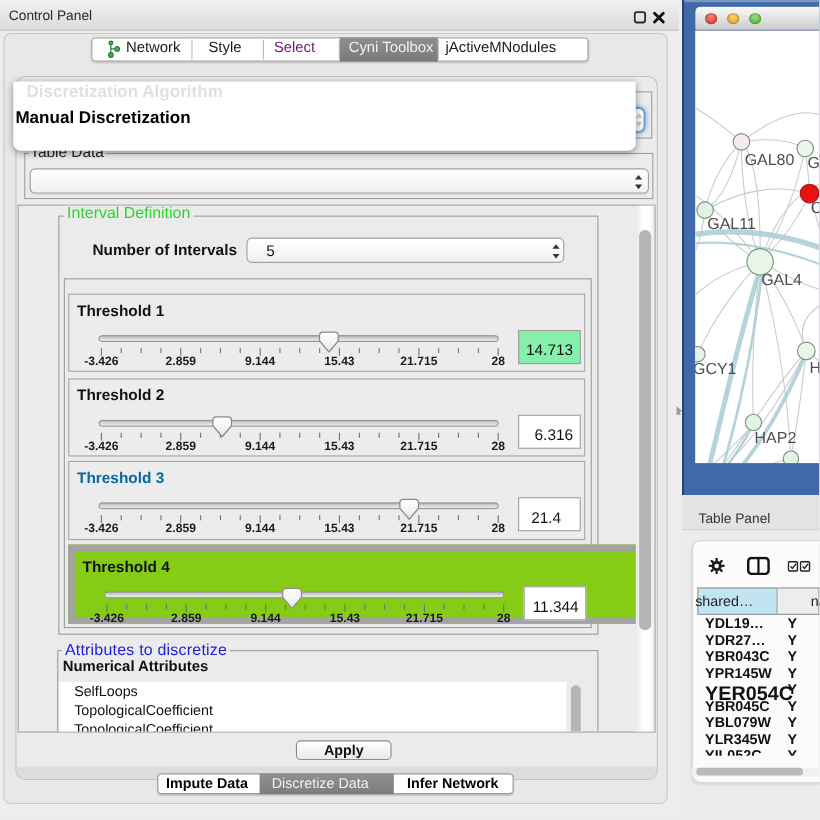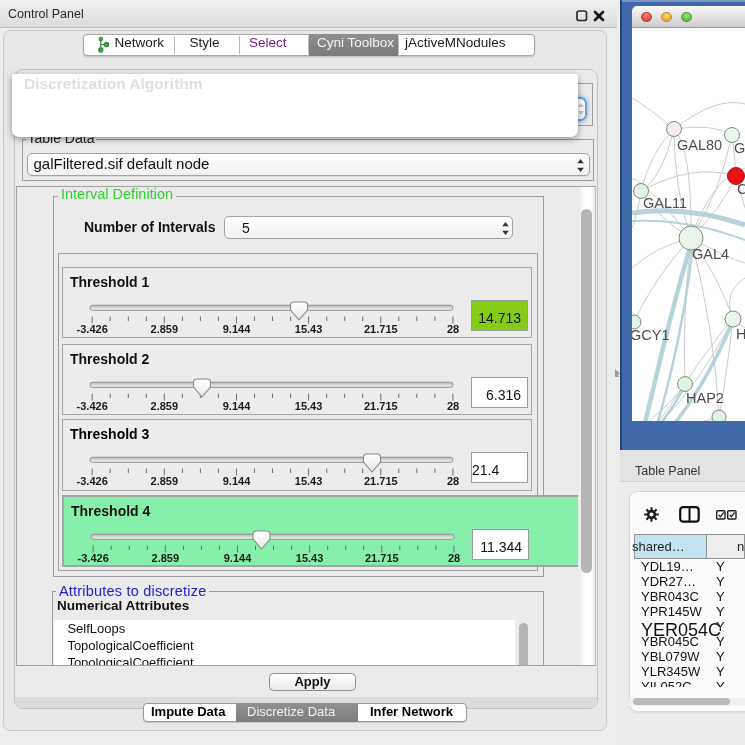--- a/index.html
+++ b/index.html
@@ -43,21 +43,20 @@
 <div class="lbl" style="left:405px;top:34.5px;font-size:13.5px;color:#1a1a1a;font-weight:normal;">jActiveMNodules</div>
 <div class="ab" style="left:25px;top:83px;width:568px;height:43px;border:1px solid #9e9e9e;"></div>
 <div class="ab" style="left:35px;top:97px;width:552px;height:23.5px;background:linear-gradient(#fff,#f3f3f3);border:2.5px solid #6ba3de;border-radius:6.5px;box-shadow:0 0 4.5px rgba(100,155,215,.95);"></div>
 <svg class="ab" style="left:577px;top:102px" width="8" height="14" opacity="0.3">
       <path d="M4 1 L7 5 L1 5 Z" fill="#555"></path>
       <path d="M4 13 L7 9 L1 9 Z" fill="#555"></path>
     </svg>
 <div class="ab" style="left:22px;top:139px;width:572px;height:41.5px;border:1px solid #9e9e9e;"></div>
 <div class="lbl" style="left:25.5px;top:129.5px;font-size:14px;color:#222;font-weight:normal;background:#ebebeb;padding:0 2px;">Table Data</div>
 <div class="ab combo" style="left:27px;top:153.3px;width:563px;height:22.7px;"></div>
-<div class="lbl" style="left:33.5px;top:155px;font-size:15px;color:#111;font-weight:normal;">galFiltered.sif default node</div>
 <svg class="ab" style="left:576px;top:157.5px" width="9" height="15">
       <path d="M4.5 1 L7.8 5.2 L1.2 5.2 Z" fill="#333"></path>
       <path d="M4.5 14 L7.8 9.8 L1.2 9.8 Z" fill="#333"></path>
     </svg>
 <div class="ab" id="vp" style="left:16px;top:186px;width:580px;height:480px;border:1px solid #a2a2a2;background:#ebebeb;overflow:hidden;padding-left:28px;">
 <div class="ab" style="left:36px;top:9px;width:491.3px;height:381px;border:1px solid #9c9c9c;"></div>
 <div class="lbl" style="left:41px;top:-0.8000000000000114px;font-size:14.5px;color:#2fd32f;font-weight:normal;background:#ebebeb;padding:0 3px;">Interval Definition</div>
 <div class="lbl" style="left:67px;top:31.5px;font-size:14px;color:#111;font-weight:bold;">Number of Intervals</div>
 <div class="ab" style="left:207px;top:29.30000000000001px;width:289px;height:22.7px;background:linear-gradient(#ffffff,#f1f1f1);border:1px solid #a2a2a2;border-radius:5px;"></div>
 <div class="lbl" style="left:225px;top:32.5px;font-size:14px;color:#111;font-weight:normal;">5</div>
@@ -84,21 +83,21 @@
 <rect x="27" y="37.2" width="363" height="5.2" rx="2.6" fill="url(#tg267)" stroke="#8d8d8d" stroke-width="0.9"></rect>
 <path d="M29.2 48.5V55.5M47.2 48.5V53.0M65.3 48.5V53.0M83.3 48.5V53.0M101.3 48.5V55.5M119.4 48.5V53.0M137.4 48.5V53.0M155.4 48.5V53.0M173.5 48.5V55.5M191.5 48.5V53.0M209.5 48.5V53.0M227.6 48.5V53.0M245.6 48.5V55.5M263.7 48.5V53.0M281.7 48.5V53.0M299.7 48.5V53.0M317.8 48.5V55.5M335.8 48.5V53.0M353.8 48.5V53.0M371.9 48.5V53.0M389.9 48.5V55.5" stroke="#6f6f6f" stroke-width="1"></path>
 <path d="M227.5 42 L227.5 37.2 Q227.5 34 230.7 34 L241.3 34 Q244.5 34 244.5 37.2 L244.5 42 L236.0 52 Z" fill="url(#th267)" stroke="#8a8a8a" stroke-width="1.1"></path>
 </svg>
 <div class="lbl" style="left:1.1999999999999993px;top:55px;width:56px;text-align:center;font-size:11px;font-weight:bold;color:#1a1a1a;">-3.426</div>
 <div class="lbl" style="left:73.3px;top:55px;width:56px;text-align:center;font-size:11px;font-weight:bold;color:#1a1a1a;">2.859</div>
 <div class="lbl" style="left:145.5px;top:55px;width:56px;text-align:center;font-size:11px;font-weight:bold;color:#1a1a1a;">9.144</div>
 <div class="lbl" style="left:217.6px;top:55px;width:56px;text-align:center;font-size:11px;font-weight:bold;color:#1a1a1a;">15.43</div>
 <div class="lbl" style="left:289.8px;top:55px;width:56px;text-align:center;font-size:11px;font-weight:bold;color:#1a1a1a;">21.715</div>
 <div class="lbl" style="left:362.0px;top:55px;width:56px;text-align:center;font-size:11px;font-weight:bold;color:#1a1a1a;">28</div>
-<div class="ab" style="left:408px;top:32px;width:57px;height:31px;background:#84cc16;border:1.5px solid #9b9b9b;font-size:14px;color:#111;text-align:right;line-height:34px;padding-right:6px;">14.713</div>
+<div class="ab" style="left:408px;top:32px;width:57px;height:31px;background:#86efac;border:1.5px solid #9b9b9b;font-size:14px;color:#111;text-align:right;line-height:34px;padding-right:6px;">14.713</div>
 </div>
 <div class="ab" style="left:45px;top:157px;width:470px;height:71px;background:#ececec;border:1px solid #a6a6a6;">
 <div class="lbl" style="left:7px;top:5.5px;font-size:14px;font-weight:bold;color:#111;">Threshold 2</div>
 <svg style="position:absolute;left:0;top:0" width="470" height="71" viewBox="0 0 470 71">
 <defs>
 <linearGradient id="tg344" x1="0" y1="0" x2="0" y2="1">
               <stop offset="0" stop-color="#b3b3b3"></stop>
               <stop offset="0.5" stop-color="#d8d8d8"></stop>
               <stop offset="1" stop-color="#efefef"></stop>
             </linearGradient>
@@ -114,21 +113,21 @@
 </svg>
 <div class="lbl" style="left:1.1999999999999993px;top:55px;width:56px;text-align:center;font-size:11px;font-weight:bold;color:#1a1a1a;">-3.426</div>
 <div class="lbl" style="left:73.3px;top:55px;width:56px;text-align:center;font-size:11px;font-weight:bold;color:#1a1a1a;">2.859</div>
 <div class="lbl" style="left:145.5px;top:55px;width:56px;text-align:center;font-size:11px;font-weight:bold;color:#1a1a1a;">9.144</div>
 <div class="lbl" style="left:217.6px;top:55px;width:56px;text-align:center;font-size:11px;font-weight:bold;color:#1a1a1a;">15.43</div>
 <div class="lbl" style="left:289.8px;top:55px;width:56px;text-align:center;font-size:11px;font-weight:bold;color:#1a1a1a;">21.715</div>
 <div class="lbl" style="left:362.0px;top:55px;width:56px;text-align:center;font-size:11px;font-weight:bold;color:#1a1a1a;">28</div>
 <div class="ab" style="left:408px;top:32px;width:57px;height:31px;background:#fff;border:1.5px solid #9b9b9b;font-size:14px;color:#111;text-align:right;line-height:34px;padding-right:6px;">6.316</div>
 </div>
 <div class="ab" style="left:45px;top:232px;width:470px;height:72px;background:#ececec;border:1px solid #a6a6a6;">
-<div class="lbl" style="left:7px;top:5.5px;font-size:14px;font-weight:bold;color:#000000;">Threshold 3</div>
+<div class="lbl" style="left:7px;top:5.5px;font-size:14px;font-weight:bold;color:#0369a1;">Threshold 3</div>
 <svg style="position:absolute;left:0;top:0" width="470" height="72" viewBox="0 0 470 72">
 <defs>
 <linearGradient id="tg419" x1="0" y1="0" x2="0" y2="1">
               <stop offset="0" stop-color="#b3b3b3"></stop>
               <stop offset="0.5" stop-color="#d8d8d8"></stop>
               <stop offset="1" stop-color="#efefef"></stop>
             </linearGradient>
 <linearGradient id="th419" x1="0" y1="0" x2="0" y2="1">
               <stop offset="0" stop-color="#ffffff"></stop>
               <stop offset="0.55" stop-color="#f4f4f4"></stop>
@@ -138,23 +137,23 @@
 <rect x="27" y="37.2" width="363" height="5.2" rx="2.6" fill="url(#tg419)" stroke="#8d8d8d" stroke-width="0.9"></rect>
 <path d="M29.2 48.5V55.5M47.2 48.5V53.0M65.3 48.5V53.0M83.3 48.5V53.0M101.3 48.5V55.5M119.4 48.5V53.0M137.4 48.5V53.0M155.4 48.5V53.0M173.5 48.5V55.5M191.5 48.5V53.0M209.5 48.5V53.0M227.6 48.5V53.0M245.6 48.5V55.5M263.7 48.5V53.0M281.7 48.5V53.0M299.7 48.5V53.0M317.8 48.5V55.5M335.8 48.5V53.0M353.8 48.5V53.0M371.9 48.5V53.0M389.9 48.5V55.5" stroke="#6f6f6f" stroke-width="1"></path>
 <path d="M300.5 42 L300.5 37.2 Q300.5 34 303.7 34 L314.3 34 Q317.5 34 317.5 37.2 L317.5 42 L309.0 52 Z" fill="url(#th419)" stroke="#8a8a8a" stroke-width="1.1"></path>
 </svg>
 <div class="lbl" style="left:1.1999999999999993px;top:55px;width:56px;text-align:center;font-size:11px;font-weight:bold;color:#1a1a1a;">-3.426</div>
 <div class="lbl" style="left:73.3px;top:55px;width:56px;text-align:center;font-size:11px;font-weight:bold;color:#1a1a1a;">2.859</div>
 <div class="lbl" style="left:145.5px;top:55px;width:56px;text-align:center;font-size:11px;font-weight:bold;color:#1a1a1a;">9.144</div>
 <div class="lbl" style="left:217.6px;top:55px;width:56px;text-align:center;font-size:11px;font-weight:bold;color:#1a1a1a;">15.43</div>
 <div class="lbl" style="left:289.8px;top:55px;width:56px;text-align:center;font-size:11px;font-weight:bold;color:#1a1a1a;">21.715</div>
 <div class="lbl" style="left:362.0px;top:55px;width:56px;text-align:center;font-size:11px;font-weight:bold;color:#1a1a1a;">28</div>
-<div class="ab" style="left:408px;top:32px;width:57px;height:31px;background:#fff;border:1.5px solid #9b9b9b;font-size:14px;color:#111;text-align:left;line-height:34px;padding-right:6px;">21.4</div>
-</div>
-<div class="ab" style="left:45px;top:308px;width:533px;height:72px;background:#86efac;border:2px solid #a3a3a3;">
+<div class="ab" style="left:408px;top:32px;width:57px;height:31px;background:#fff;border:1.5px solid #9b9b9b;font-size:14px;color:#111;text-align:center;line-height:34px;padding-right:6px;">21.4</div>
+</div>
+<div class="ab" style="left:45px;top:308px;width:533px;height:72px;background:#84cc16;border:6px solid #a3a3a3;">
 <div class="lbl" style="left:7px;top:5.5px;font-size:14px;font-weight:bold;color:#111;">Threshold 4</div>
 <svg style="position:absolute;left:0;top:0" width="470" height="72" viewBox="0 0 470 72">
 <defs>
 <linearGradient id="tg495" x1="0" y1="0" x2="0" y2="1">
               <stop offset="0" stop-color="#b3b3b3"></stop>
               <stop offset="0.5" stop-color="#d8d8d8"></stop>
               <stop offset="1" stop-color="#efefef"></stop>
             </linearGradient>
 <linearGradient id="th495" x1="0" y1="0" x2="0" y2="1">
               <stop offset="0" stop-color="#ffffff"></stop>
@@ -190,20 +189,21 @@
 <div class="ab" style="left:143.2px;top:702.7px;width:324.1px;height:19px;background:#ffffff;border:1px solid #9a9a9a;border-radius:4px;box-shadow:0 1px 1px rgba(0,0,0,.15);overflow:hidden;"></div>
 <div class="ab" style="left:235.7px;top:702.7px;width:122.1px;height:19px;background:linear-gradient(#909090,#7d7d7d);"></div>
 <div class="lbl" style="left:151px;top:704.5px;font-size:13px;color:#000;font-weight:bold;">Impute Data</div>
 <div class="lbl" style="left:247px;top:704.5px;font-size:13px;color:#f2f2f2;font-weight:normal;">Discretize Data</div>
 <div class="lbl" style="left:370px;top:704.5px;font-size:13px;color:#000;font-weight:bold;">Infer Network</div>
 <svg class="ab" style="left:614px;top:368px" width="8" height="10">
       <path d="M1 9 L1 1 L6.5 6 L3.8 6.3 L5 9 Z" fill="#9a9a9a"></path>
     </svg>
 <div class="ab" style="left:11.5px;top:74px;width:566.5px;height:62.5px;background:#ffffff;border-radius:2px 2px 7px 7px;box-shadow:0 2px 7px rgba(0,0,0,.4);"></div>
 <div class="lbl" style="left:24px;top:75px;font-size:15.5px;color:#e0e0e0;font-weight:bold;">Discretization Algorithm</div>
+<div class="lbl" style="left:14px;top:99px;font-size:15.5px;color:#000;font-weight:bold;">Manual Discretization</div>
 <div class="ab" style="left:620px;top:0px;width:125px;height:450px;background:#4069a9;border-left:2px solid #27466f;"></div>
 <div class="ab" style="left:622px;top:0px;width:123px;height:1.5px;background:#7b97c4;"></div>
 <div class="ab" style="left:631.5px;top:6px;width:113.5px;height:22px;background:linear-gradient(#fafafa,#cccccc);border-radius:5px 0 0 0;border-bottom:1px solid #9c9c9c;"></div>
 <div class="ab" style="left:641.1999999999999px;top:11.8px;width:10.4px;height:10.4px;border-radius:50%;background:radial-gradient(circle at 50% 30%, #ff8b82, #e3473c 70%);border:1px solid #b33e35;"></div>
 <div class="ab" style="left:661.3px;top:11.8px;width:10.4px;height:10.4px;border-radius:50%;background:radial-gradient(circle at 50% 30%, #ffd95e, #e9a83b 70%);border:1px solid #bf8c2e;"></div>
 <div class="ab" style="left:681.4px;top:11.8px;width:10.4px;height:10.4px;border-radius:50%;background:radial-gradient(circle at 50% 30%, #9fe08b, #62bd45 70%);border:1px solid #529e3c;"></div>
 <svg class="ab" style="left:632px;top:28px;background:#ffffff" width="113" height="393" viewBox="0 0 113 393">
 <g fill="none" stroke="#cbcbcb" stroke-width="1">
 <path d="M59 210 Q42 160 42 101"></path>
 <path d="M59 210 Q88 165 100 107"></path>
@@ -297,21 +297,21 @@
       <path d="M2.7 4.9 L4.3 6.7 L7.8 2.4" fill="none" stroke="#222" stroke-width="1.3"></path>
     </svg>
 <svg class="ab" style="left:727px;top:509.5px" width="10" height="10">
       <rect x="0.7" y="0.7" width="8.3" height="8.3" rx="1" fill="none" stroke="#222" stroke-width="1.4"></rect>
       <path d="M2.7 4.9 L4.3 6.7 L7.8 2.4" fill="none" stroke="#222" stroke-width="1.3"></path>
     </svg>
 <div class="ab" style="left:633.9px;top:534px;width:73px;height:25px;background:#c2e4f0;border:1px solid #949494;"></div>
 <div class="ab" style="left:706.9px;top:534px;width:38.5px;height:25px;background:#ededed;border:1px solid #949494;border-left:none;"></div>
 <div class="lbl" style="left:632px;top:539.5px;font-size:13px;color:#222;font-weight:normal;">shared…</div>
 <div class="lbl" style="left:737px;top:539.5px;font-size:13px;color:#222;font-weight:normal;">na</div>
-<div class="ab" style="left:629px;top:559px;width:96px;height:128px;overflow:hidden;">
+<div class="ab" style="left:629px;top:559px;width:96px;height:128px;overflow:hidden;font-weight:bold;">
 <div class="lbl" style="left:12px;top:1.2px;font-size:13px;color:#111;">YDL19…</div>
 <div class="lbl" style="left:87px;top:1.2px;font-size:13px;color:#111;">YDL1</div>
 <div class="lbl" style="left:12px;top:16.13px;font-size:13px;color:#111;">YDR27…</div>
 <div class="lbl" style="left:87px;top:16.13px;font-size:13px;color:#111;">YDR2</div>
 <div class="lbl" style="left:12px;top:31.06px;font-size:13px;color:#111;">YBR043C</div>
 <div class="lbl" style="left:87px;top:31.06px;font-size:13px;color:#111;">YBR0</div>
 <div class="lbl" style="left:12px;top:45.99px;font-size:13px;color:#111;">YPR145W</div>
 <div class="lbl" style="left:87px;top:45.99px;font-size:13px;color:#111;">YPR1</div>
 <div class="lbl" style="left:12px;top:60.92px;font-size:18px;color:#111;">YER054C</div>
 <div class="lbl" style="left:87px;top:60.92px;font-size:13px;color:#111;">YER0</div>

